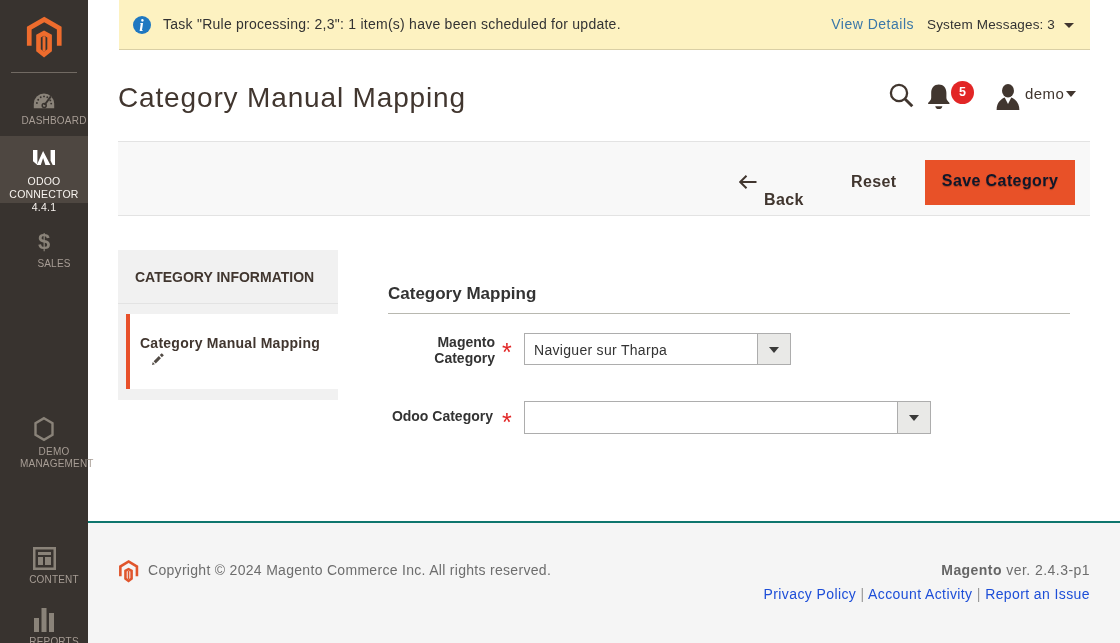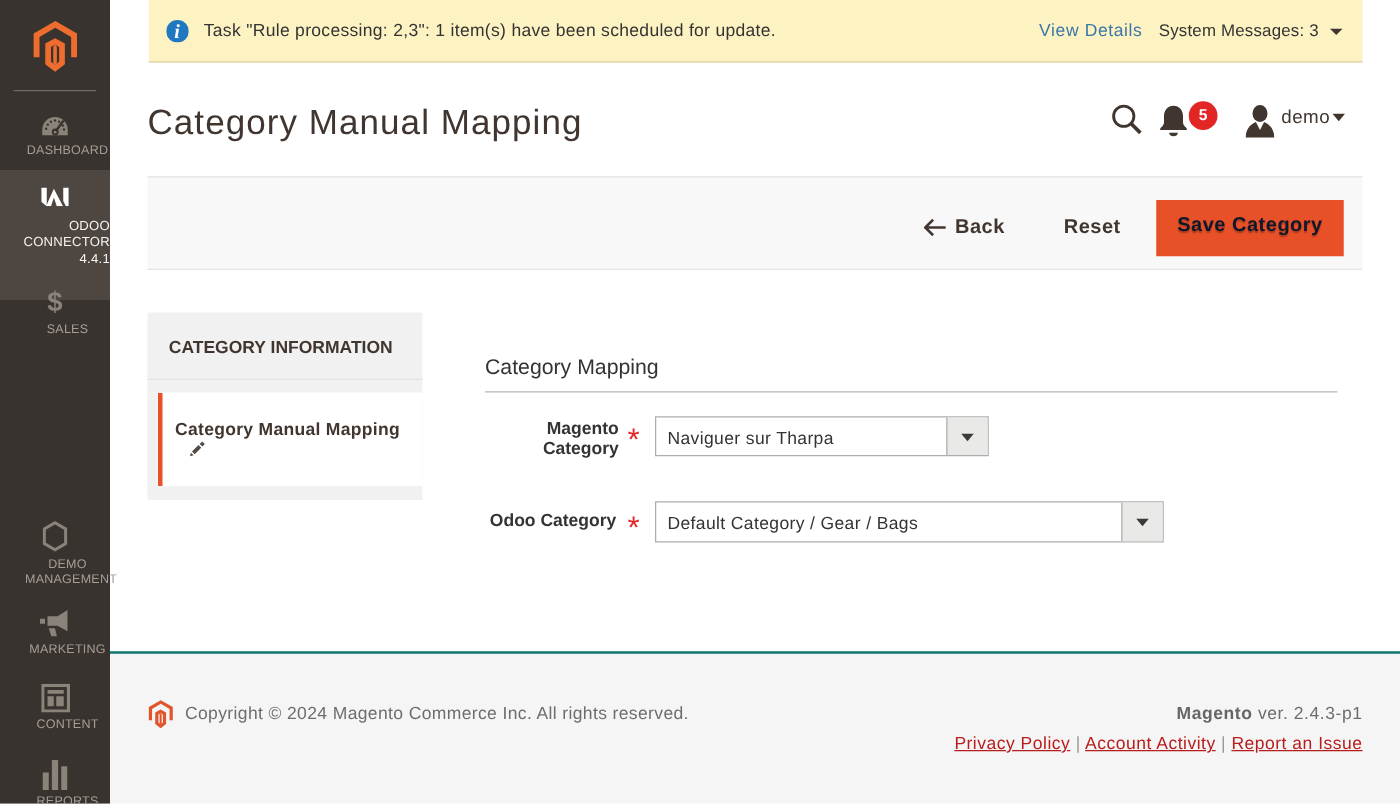--- a/index.html
+++ b/index.html
@@ -6,69 +6,69 @@
 html,body { width:1120px; height:643px; overflow:hidden; }
 body { font-family:"Liberation Sans", sans-serif; background:#fff; position:relative; }
 .abs { position:absolute; }
 
 
 #sidebar { position:absolute; left:0; top:0; width:88px; height:643px; background:#38332f; }
 #sidebar .divider { position:absolute; left:11px; top:72px; width:66px; height:1px; background:#716a63; }
 .mi { position:absolute; left:0; width:88px; text-align:center; color:#a79d95; font-size:10px; }
 .mi .lbl { display:block; line-height:11.5px; letter-spacing:0.2px;padding-left:20px; }
 .mi svg { display:block; margin:0 auto 4px; }
-#odoo-item { position:absolute; left:0; top:136px; width:88px; height:104px; background:#4e4741; text-align:right; color:#f7f3ef; font-size:10.5px; }
+#odoo-item { position:absolute; left:0; top:136px; width:88px; height:67px; background:#4e4741; text-align:center; color:#f7f3ef; font-size:10.5px; }
 #odoo-item .lbl { line-height:13px; letter-spacing:0.2px; }
 #odoo-item svg { display:block; margin:14px auto 10px; }
 
 
 #msgbar { position:absolute; left:119px; top:0; width:971px; height:50px; background:#fdf2c1; border-bottom:1px solid #d9cfa5; }
 #msgbar .info { position:absolute; left:14px; top:16px; }
 #msgbar .txt { position:absolute; left:44px; top:16px; font-size:14px; letter-spacing:0.25px; color:#333; }
 #msgbar .vd { position:absolute; right:176px; top:16px; font-size:14px; letter-spacing:0.5px; color:#3a77a8; }
 #msgbar .sm { position:absolute; right:35px; top:16.5px; font-size:13.5px; letter-spacing:0.15px; color:#333; }
 #msgbar .caret { position:absolute; right:16px; top:23px; width:0; height:0; border-left:5px solid transparent; border-right:5px solid transparent; border-top:5px solid #41362f; }
 
 
 #title { position:absolute; left:118px; top:82px; font-size:28px; font-weight:400; color:#41362f; letter-spacing:0.85px; }
 .badge { position:absolute; left:951px; top:81px; width:23px; height:23px; border-radius:50%; background:#e22626; color:#fff; font-size:12.5px; font-weight:bold; text-align:center; line-height:23px; }
 #demo { position:absolute; left:1025px; top:85px; font-size:15px; letter-spacing:0.4px; color:#41362f; }
 #demo-caret { position:absolute; left:1066px; top:91px; width:0; height:0; border-left:5.5px solid transparent; border-right:5.5px solid transparent; border-top:6px solid #41362f; }
 
 
 #toolbar { position:absolute; left:118px; top:141px; width:972px; height:75px; background:#f8f8f8; border-top:1px solid #e3e3e3; border-bottom:1px solid #e3e3e3; }
-#toolbar .back { position:absolute; left:646px; top:31px; font-size:16px; font-weight:700; letter-spacing:0.4px; color:#41362f; }
+#toolbar .back { position:absolute; left:646px; top:49px; font-size:16px; font-weight:700; letter-spacing:0.4px; color:#41362f; }
 #toolbar .reset { position:absolute; left:733px; top:31px; font-size:16px; font-weight:700; letter-spacing:0.4px; color:#41362f; }
 #save-btn { position:absolute; left:807px; top:18px; width:150px; height:45px; background:#e85128; color:#0f172a; font-size:16px; font-weight:700; letter-spacing:0.4px; text-align:center; line-height:41px; text-shadow:0 1px 1px rgba(0,0,0,0.25); }
 
 
 #tabs { position:absolute; left:118px; top:250px; width:220px; height:150px; background:#f1f1f1;text-align:right; }
 #tabs .hdr { position:absolute; left:17px; top:19px; font-size:14px; font-weight:700; color:#41362f; letter-spacing:0; }
 #tabs .hr { position:absolute; left:0; top:53px; width:220px; height:1px; background:#e3e3e3; }
 #tabs .item { position:absolute; left:0; top:64px; width:220px; height:75px; background:#fff; border-left:8px solid #f1f1f1; box-shadow:inset 4px 0 0 #e8502a; }
 #tabs .item .t { position:absolute; left:14px; top:21px; font-size:14px; font-weight:700; letter-spacing:0.25px; color:#41362f; }
 #tabs .item svg { position:absolute; left:24px; top:38px; }
 
 
-#form-title { position:absolute; left:388px; top:284px; font-size:17px; font-weight:400; color:#333; }
+#form-title { position:absolute; left:388px; top:284px; font-size:17px; font-weight:700; color:#333; }
 #form-hr { position:absolute; left:388px; top:313px; width:682px; height:1px; background:#b8b8b0; }
 .flabel { position:absolute; font-size:14px; font-weight:700; color:#333; text-align:right; line-height:16px; }
 .req { color:#e22626; font-size:25px; font-weight:400; }
 .sel { position:absolute; background:#fff; border:1px solid #adadad; }
 .sel .stxt { position:absolute; left:9px; top:8px; font-size:14px; letter-spacing:0.3px; color:#333; white-space:nowrap; }
 .sel .sbtn { position:absolute; right:0; top:0; bottom:0; width:33px; background:#e9e9e7; border-left:1px solid #adadad; }
 .sel .sbtn:after { content:""; position:absolute; left:50%; top:50%; margin:-2.5px 0 0 -5.5px; border-left:5.5px solid transparent; border-right:5.5px solid transparent; border-top:6px solid #3a3a39; }
 
 
 #footer { position:absolute; left:88px; top:521px; width:1032px; height:122px; background:#f5f5f5; border-top:2px solid #0f766e; }
 #footer .cop { position:absolute; left:60px; top:39px; font-size:14px; letter-spacing:0.3px; color:#6d6d6d; }
 #footer .ver { position:absolute; right:30px; top:39px; font-size:14px; letter-spacing:0.45px; color:#6d6d6d; }
 #footer .ver b { color:#666; }
 #footer .links { position:absolute; right:30px; top:63px; font-size:14px; letter-spacing:0.4px; color:#999; }
-#footer .links a { color:#b91c1c; text-decoration:underline; }
+#footer .links a { color:#1d4ed8; }
 </style>
 </head>
 <body>
 
 <div id="sidebar">
   <svg style="position:absolute;left:25px;top:15px" width="38" height="43" viewBox="0 0 38 43">
     <polygon points="1.9,30.8 1.9,11.8 19.25,1.8 36.6,11.8 36.6,30.8 31.9,30.8 31.9,14.5 19.25,7.2 6.6,14.5 6.6,30.8" fill="#ee6c2d"></polygon>
     <path d="M19.05,15.5 L26.9,19.8 L26.9,36.3 L19.05,42.4 L11.2,36.3 L11.2,19.8 Z M19.05,20.7 L22.3,22.5 L22.3,34.3 L19.05,36.8 L15.8,34.3 L15.8,22.5 Z" fill="#ee6c2d" fill-rule="evenodd"></path>
     <polygon points="17.6,22.6 19.05,20.6 20.5,22.6 20.5,35.3 19.05,37.2 17.6,35.3" fill="#ee6c2d"></polygon>
   </svg>
@@ -108,28 +108,20 @@
 
 
 
   <div class="mi" style="top:416px">
     <svg width="24" height="26" viewBox="0 0 24 26">
       <path d="M12,2.2 L20.5,7.1 L20.5,18.9 L12,23.8 L3.5,18.9 L3.5,7.1 Z" fill="none" stroke="#8a8379" stroke-width="2.4"></path>
     </svg>
     <span class="lbl">DEMO<br>MANAGEMENT</span>
   </div>
 
-  <div class="mi" style="top:488px">
-    <svg width="24" height="22" viewBox="0 0 24 22">
-      <polygon points="22,0 22,17 14,12.5 6,12.5 6,5 14,5" fill="#8a8379"></polygon>
-      <polygon points="7,14.5 12,14.5 13.5,21 9,21" fill="#8a8379"></polygon>
-      <rect x="0" y="7" width="4" height="4" fill="#8a8379"></rect>
-    </svg>
-    <span class="lbl">MARKETING</span>
-  </div>
 
   <div class="mi" style="top:547px">
     <svg width="23" height="23" viewBox="0 0 23 23">
       <path d="M0,0 H23 V23 H0 Z M2.5,2.5 V20.5 H20.5 V2.5 Z" fill="#8a8379" fill-rule="evenodd"></path>
       <rect x="5" y="5" width="13" height="3" fill="#8a8379"></rect>
       <rect x="5" y="10" width="5" height="8" fill="#8a8379"></rect>
       <rect x="12" y="10" width="6" height="8" fill="#8a8379"></rect>
     </svg>
     <span class="lbl">CONTENT</span>
   </div>
@@ -203,21 +195,20 @@
 <div class="flabel" style="left:395px;top:334px;width:100px">Magento<br>Category</div>
 <div class="req abs" style="left:502px;top:338px">*</div>
 <div class="sel" style="left:524px;top:333px;width:267px;height:32px">
   <div class="stxt">Naviguer sur Tharpa</div>
   <div class="sbtn"></div>
 </div>
 
 <div class="flabel" style="left:383px;top:408px;width:110px;white-space:nowrap">Odoo Category</div>
 <div class="req abs" style="left:502px;top:408px">*</div>
 <div class="sel" style="left:524px;top:401px;width:407px;height:33px">
-  <div class="stxt">Default Category / Gear / Bags</div>
   <div class="sbtn"></div>
 </div>
 
 <div id="footer">
   <svg style="position:absolute;left:30px;top:36px" width="21" height="24" viewBox="0 0 38 43">
     <polygon points="1.9,30.8 1.9,11.8 19.25,1.8 36.6,11.8 36.6,30.8 31.9,30.8 31.9,14.5 19.25,7.2 6.6,14.5 6.6,30.8" fill="#e0552c"></polygon>
     <path d="M19.05,15.5 L26.9,19.8 L26.9,36.3 L19.05,42.4 L11.2,36.3 L11.2,19.8 Z M19.05,20.7 L22.3,22.5 L22.3,34.3 L19.05,36.8 L15.8,34.3 L15.8,22.5 Z" fill="#e0552c" fill-rule="evenodd"></path>
     <polygon points="17.6,22.6 19.05,20.6 20.5,22.6 20.5,35.3 19.05,37.2 17.6,35.3" fill="#e0552c"></polygon>
   </svg>
   <div class="cop">Copyright © 2024 Magento Commerce Inc. All rights reserved.</div>

